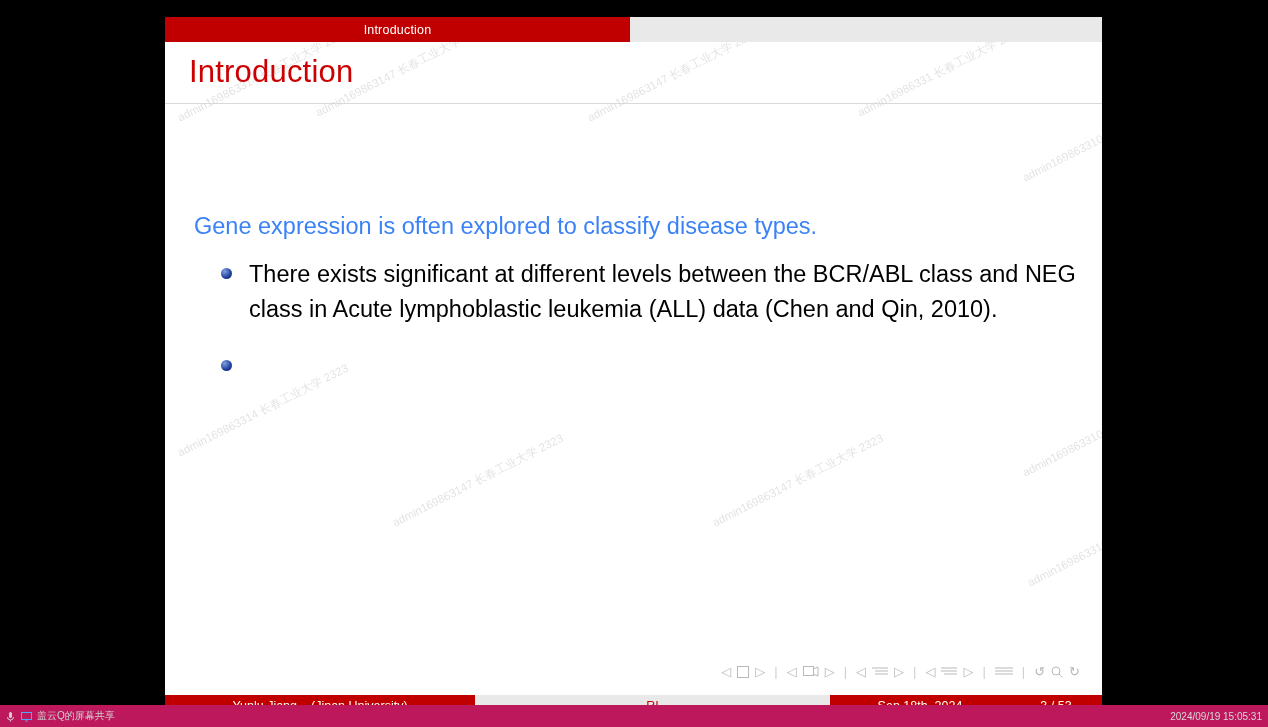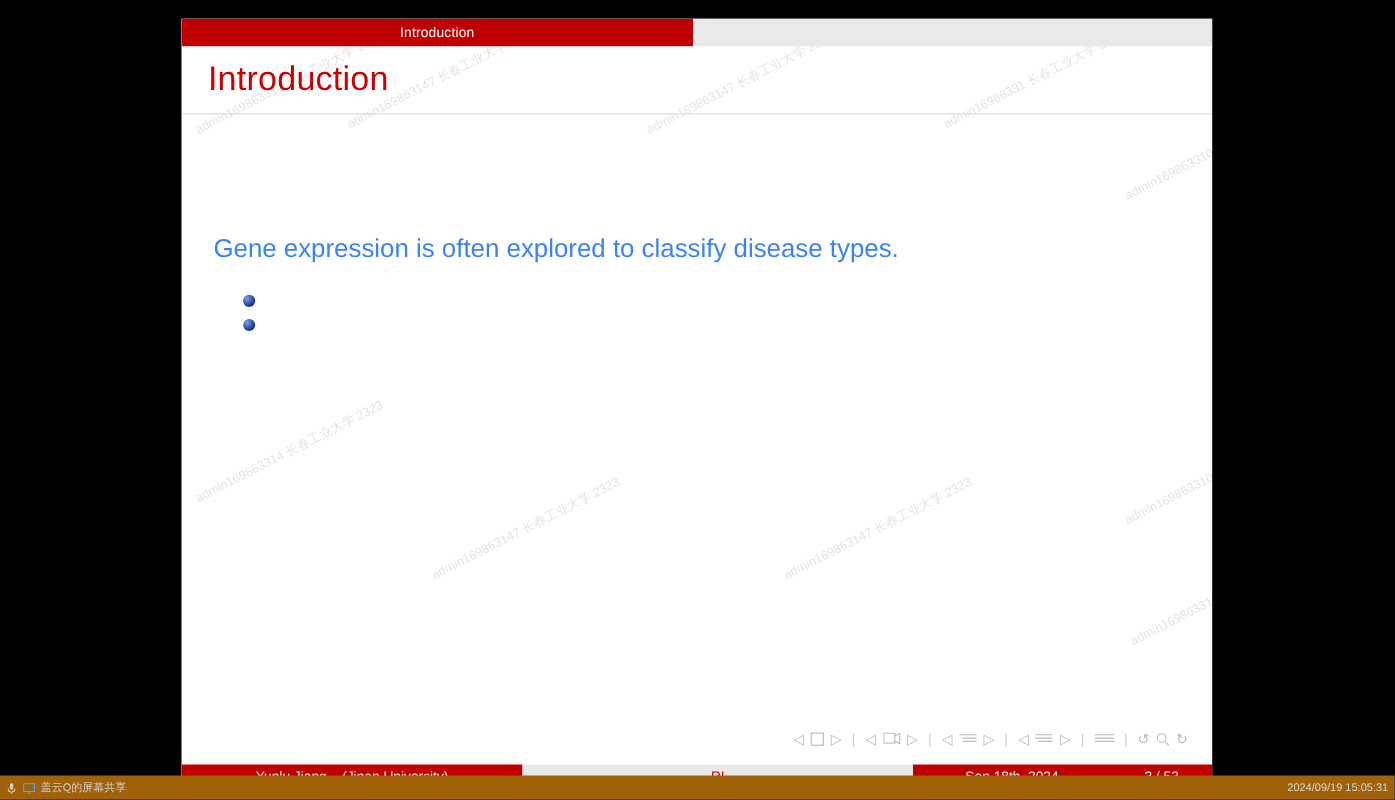--- a/index.html
+++ b/index.html
@@ -136,21 +136,21 @@
     white-space: nowrap;
     transform-origin: left top;
     transform: rotate(-27deg);
     pointer-events: none;
   }
 
   
   .taskbar {
     position: absolute; left: 0; bottom: 0;
     width: 1268px; height: 22px;
-    background: #a16207;
+    background: #be185d;
     color: #cfcfcf;
     font-size: 10px;
     display: flex; align-items: center;
   }
   .tb-left { display: flex; align-items: center; gap: 5px; padding-left: 5px; }
   .tb-right { margin-left: auto; padding-right: 6px; font-size: 10px; color: #d8d8d8; }
   .tb-icon { width: 11px; height: 11px; display: inline-block; }
 </style>
 </head>
 <body>
@@ -178,20 +178,21 @@
     </div>
 
     <div class="slide-title">Introduction</div>
     <div class="title-rule"></div>
 
     <div class="lead">Gene expression is often explored to classify disease types.</div>
 
     <div class="bullets">
       <div class="bullet">
         <span class="dot"></span>
+        <span>There exists significant at different levels between the BCR/ABL class and NEG class in Acute lymphoblastic leukemia (ALL) data (Chen and Qin, 2010).</span>
       </div>
       <div class="bullet">
         <span class="dot"></span>
       </div>
     </div>
 
     <div class="navstrip">
       <div class="ng">
         <span>◁</span>
         <span style="display:inline-block;width:12px;height:12px;border:1px solid #b9b9b9;"></span>

